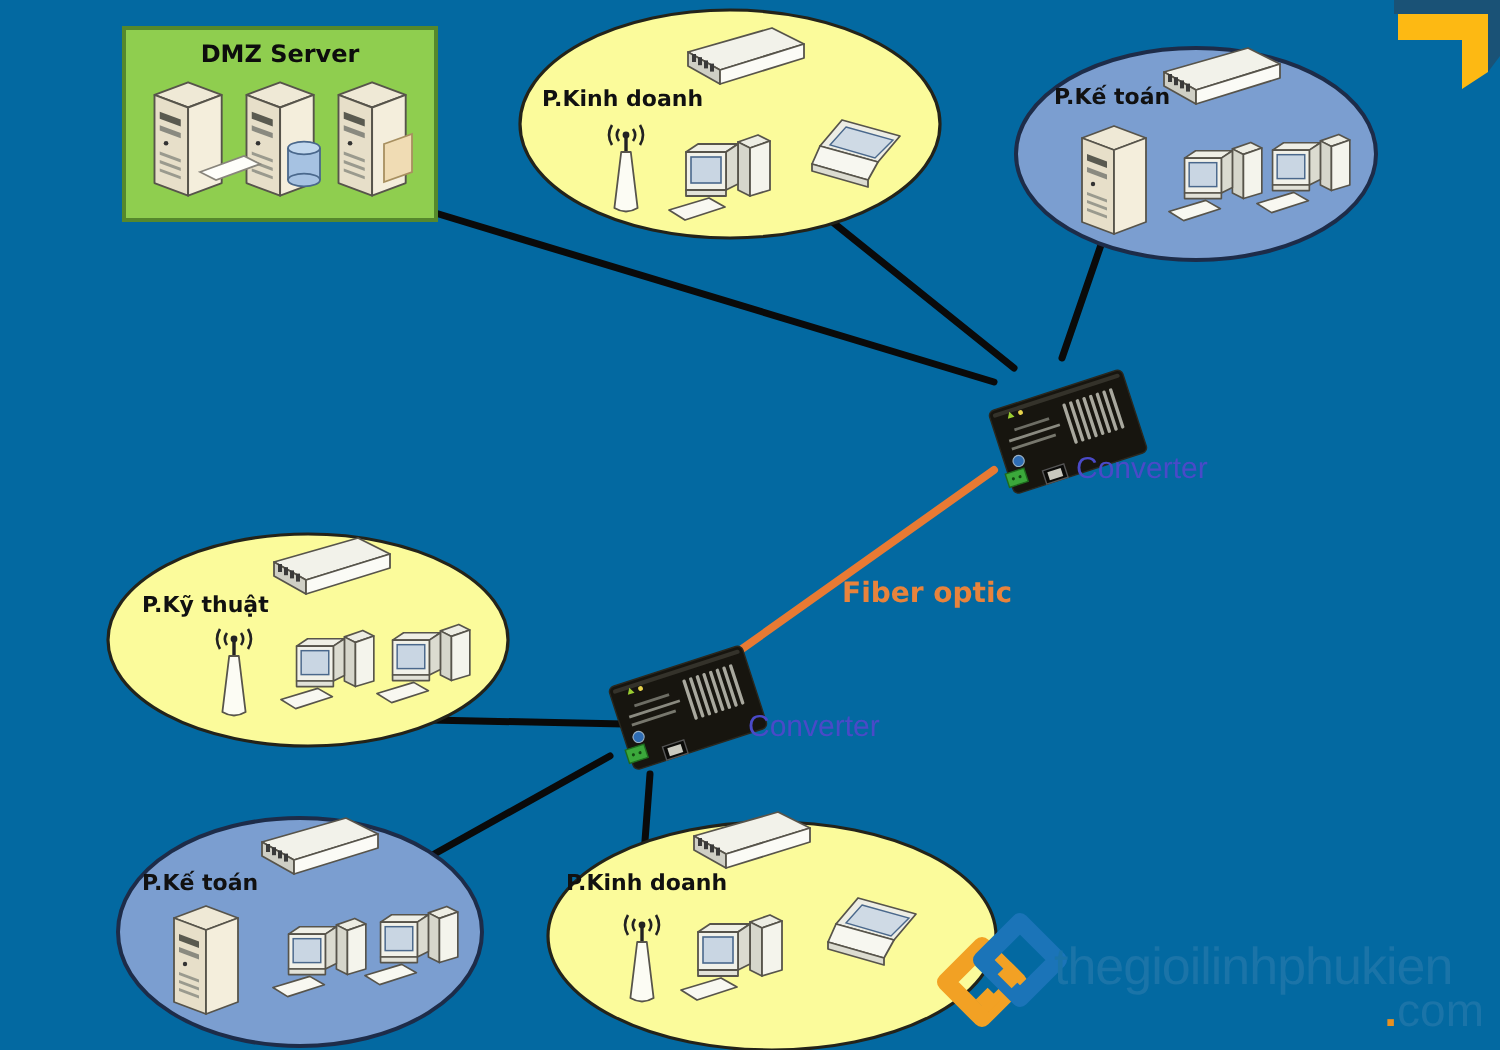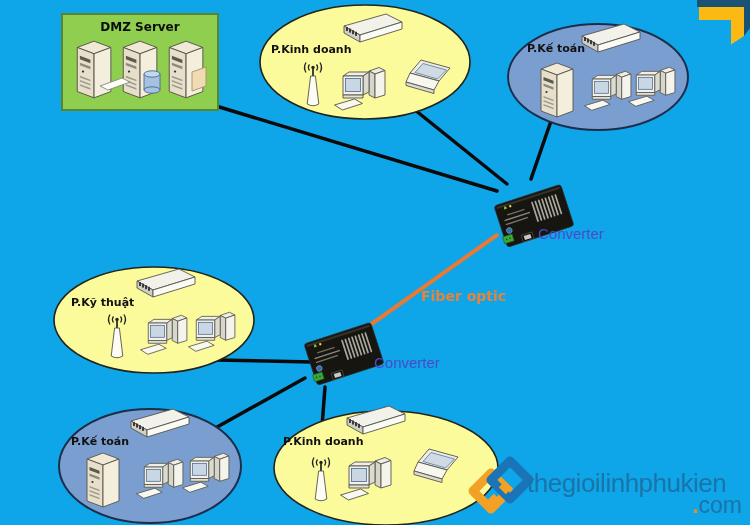--- a/index.html
+++ b/index.html
@@ -1,17 +1,17 @@
 <!DOCTYPE html>
 <html><head>
 <meta charset="utf-8">
 <style>
   html,body{margin:0;padding:0;background:#ffffff;}
   .stage{
-    position:relative;width:750px;height:525px;background:#0ea5e9;overflow:hidden;
+    position:relative;width:750px;height:525px;background:#0369a1;overflow:hidden;
     font-family:"Liberation Sans","DejaVu Sans",sans-serif;
   }
   svg{position:absolute;left:0;top:0;}
   text{font-family:"DejaVu Sans","Liberation Sans",sans-serif;}
   .group-label{font-size:11px;font-weight:bold;fill:#111111;}
   .dmz-label{font-size:12px;font-weight:bold;fill:#0d0d0d;}
   .converter-label{font-size:15px;font-family:"Liberation Sans",sans-serif;}
   .fiber-label{font-size:14px;font-weight:bold;}
   .logo-text{font-size:26px;font-family:"Liberation Sans",sans-serif;letter-spacing:-0.5px;}
   .logo-com{font-size:23px;font-family:"Liberation Sans",sans-serif;}

